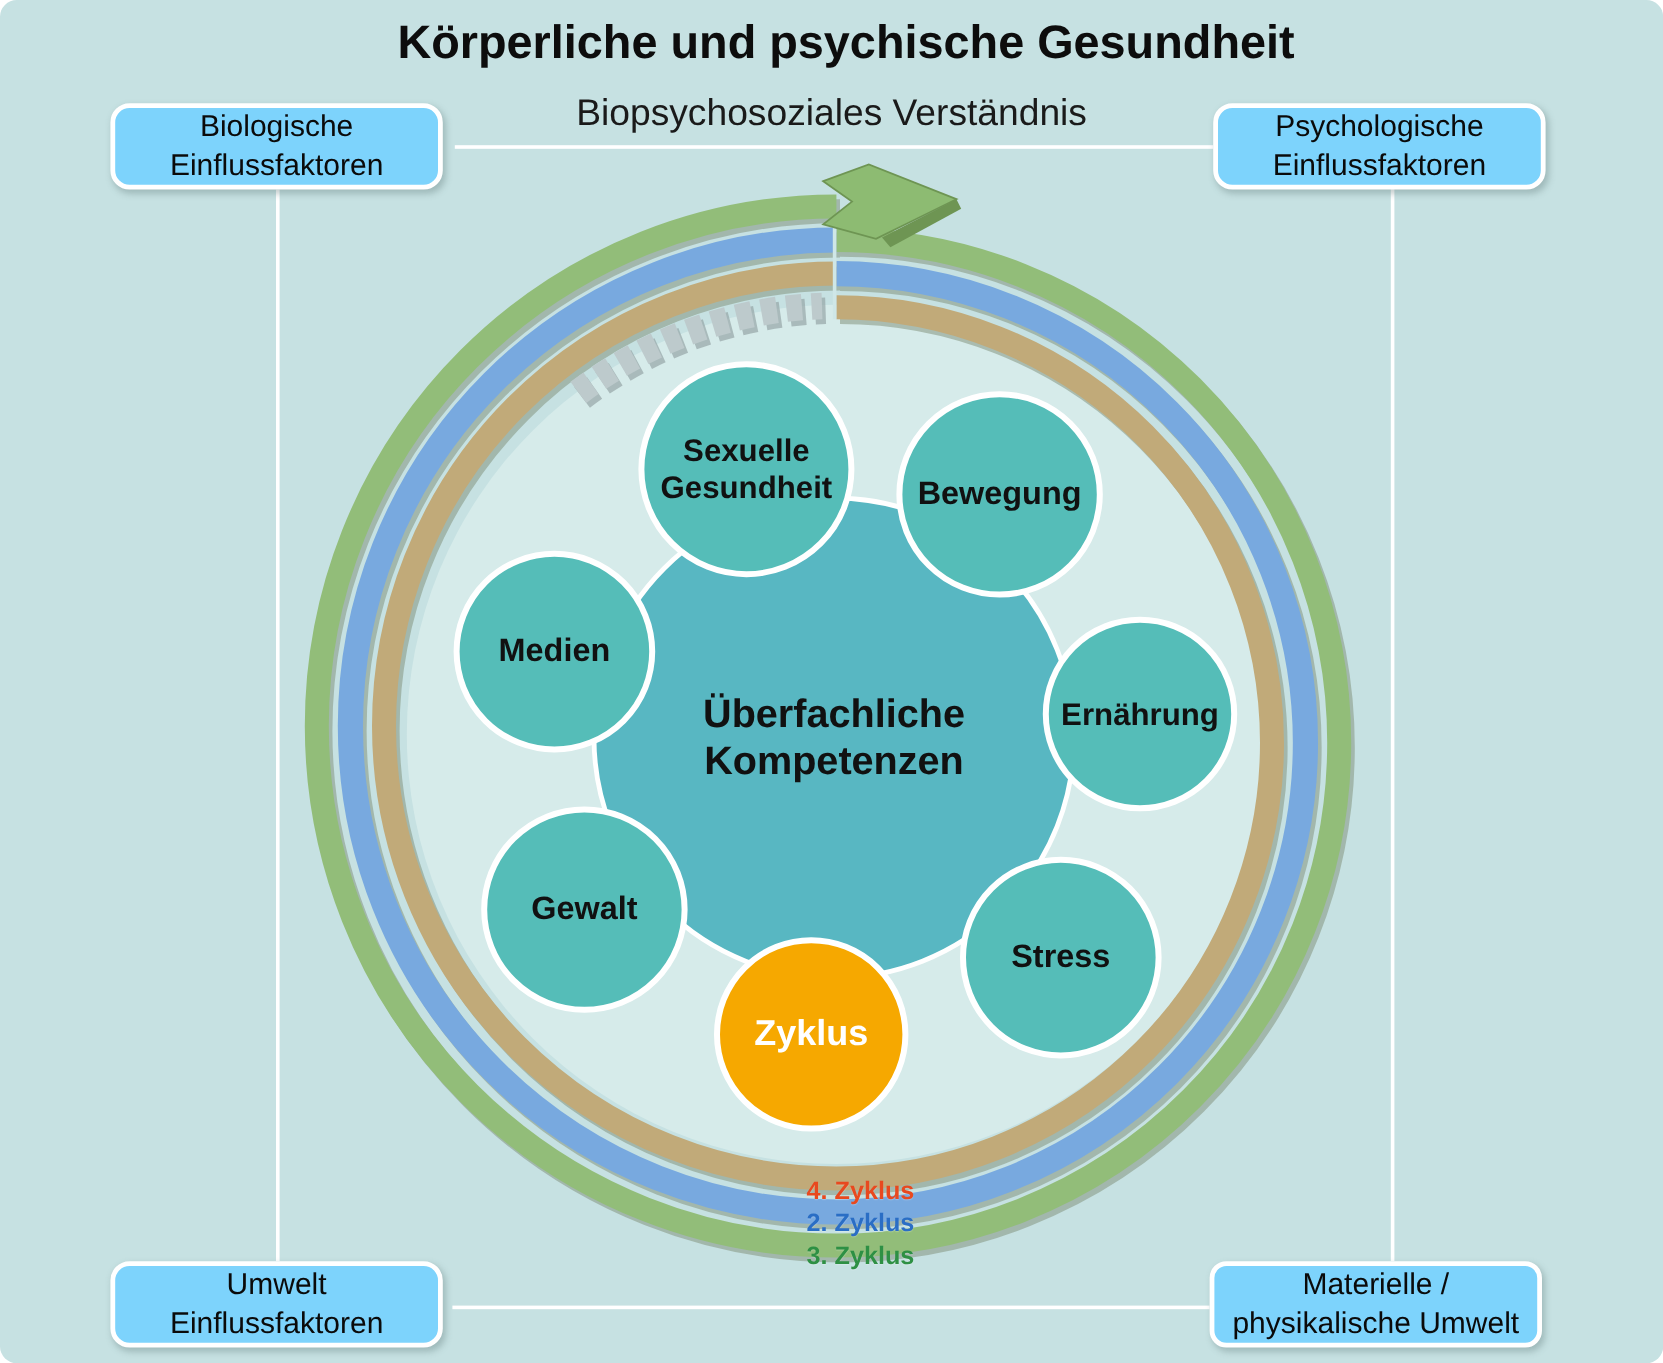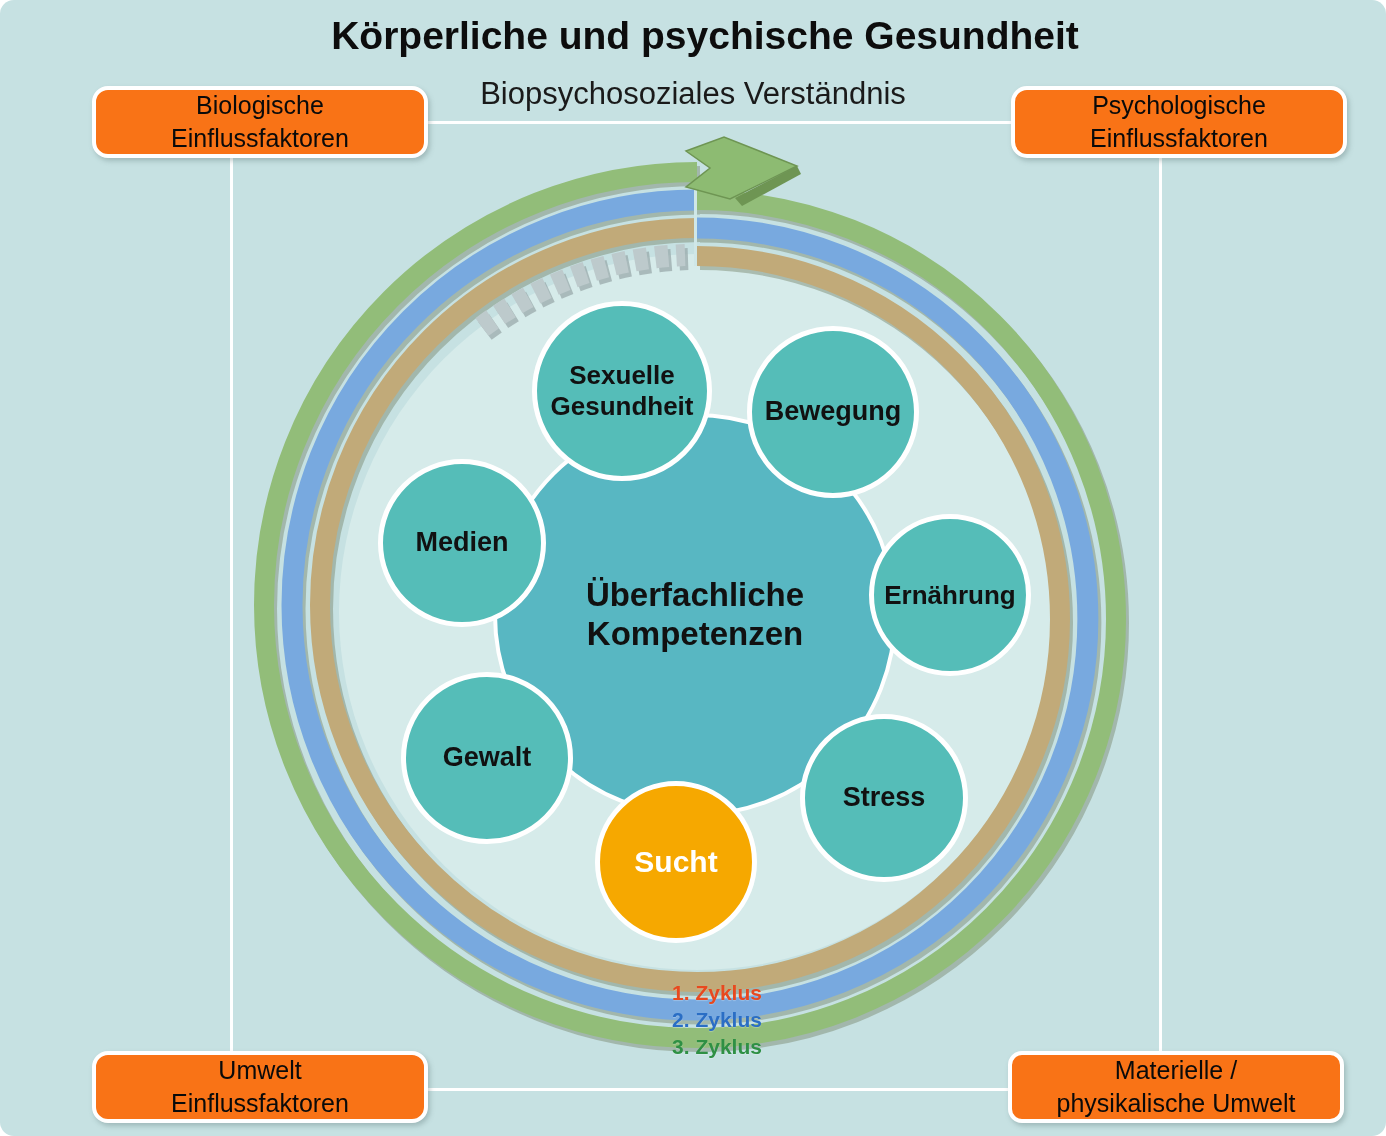--- a/index.html
+++ b/index.html
@@ -12,22 +12,22 @@
   .title{
     position:absolute;left:0;top:14px;width:100%;text-align:center;
     font-size:39px;font-weight:bold;color:#0d0d0d;letter-spacing:0px;margin-left:12px;
   }
   .subtitle{
     position:absolute;left:0;top:76px;width:100%;text-align:center;
     font-size:31px;font-weight:normal;color:#1a1a1a;
   }
   
   .corner-box{
-    position:absolute;width:336px;height:72px;box-sizing:border-box;
-    background:#f97316;border:4px solid #ffffff;border-radius:16px;
+    position:absolute;width:277px;height:72px;box-sizing:border-box;
+    background:#7dd3fc;border:4px solid #ffffff;border-radius:16px;
     display:flex;flex-direction:column;align-items:center;justify-content:center;
     font-size:25px;line-height:1.34;color:#0a0a0a;text-align:center;
     box-shadow:2px 3px 5px rgba(90,115,115,0.35);
   }
   .box-tl{left:92px;top:86px;}
   .box-tr{left:1011px;top:86px;justify-content:center;}
   .box-bl{left:92px;top:1051px;}
   .box-br{left:1008px;top:1051px;border-radius:14px;}
   
   .conn{position:absolute;background:#ffffff;}
@@ -114,30 +114,30 @@
   <div class="circle satellite sat-bewegung">
     <span>Bewegung</span>
   </div>
   <div class="circle satellite sat-ernaehrung">
     <span>Ernährung</span>
   </div>
   <div class="circle satellite sat-stress">
     <span>Stress</span>
   </div>
   <div class="circle satellite sat-sucht">
-    <span>Sucht</span>
+    <span>Zyklus</span>
   </div>
   <div class="circle satellite sat-medien">
     <span>Medien</span>
   </div>
   <div class="circle satellite sat-gewalt">
     <span>Gewalt</span>
   </div>
 
-  <div class="cycle-label cycle-1">1. Zyklus</div>
+  <div class="cycle-label cycle-1">4. Zyklus</div>
   <div class="cycle-label cycle-2">2. Zyklus</div>
   <div class="cycle-label cycle-3">3. Zyklus</div>
 
   <div class="corner-box box-tl">
     <div>Biologische</div>
     <div>Einflussfaktoren</div>
   </div>
   <div class="corner-box box-tr">
     <div>Psychologische</div>
     <div>Einflussfaktoren</div>

